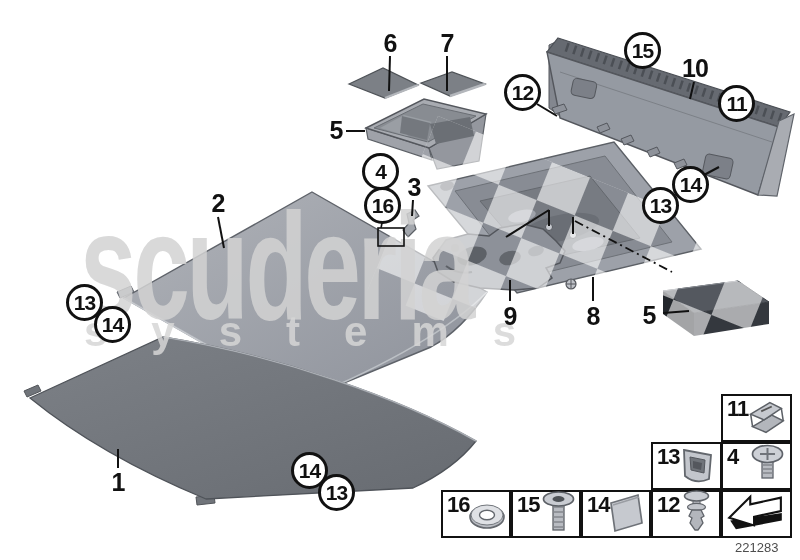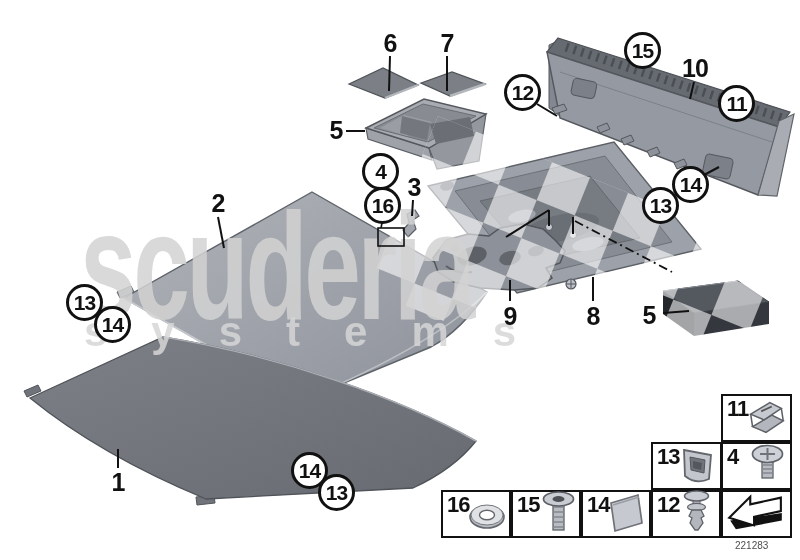--- a/index.html
+++ b/index.html
@@ -24,21 +24,21 @@
   .co{position:absolute;z-index:5;box-sizing:border-box;width:37px;height:37px;
       border:3px solid #111;border-radius:50%;background:#fff;display:flex;
       align-items:center;justify-content:center;font-weight:700;font-size:21px;letter-spacing:-1px;}
   
   .pl{position:absolute;z-index:5;transform:translate(-50%,-50%);
       font-weight:700;font-size:25px;letter-spacing:-1px;}
   
   .cell{position:absolute;z-index:6;box-sizing:border-box;border:2px solid #111;background:#fff;}
   .cell .n{position:absolute;top:0px;left:4px;font-weight:700;font-size:22px;letter-spacing:-1px;}
   .cell .ic{position:absolute;right:1px;bottom:1px;}
-  .partnum{position:absolute;z-index:6;left:735px;top:540px;font-size:10px;color:#4d4d4d;}
+  .partnum{position:absolute;z-index:6;left:735px;top:540px;font-size:13px;color:#4d4d4d;}
 </style>
 </head>
 <body>
 
 <div class="stage">
 
   <svg class="layer" viewBox="0 0 800 560">
     <defs>
       <linearGradient id="g2" x1="0" y1="0" x2="1" y2="1">
         <stop offset="0" stop-color="#b0b3b9"></stop>

